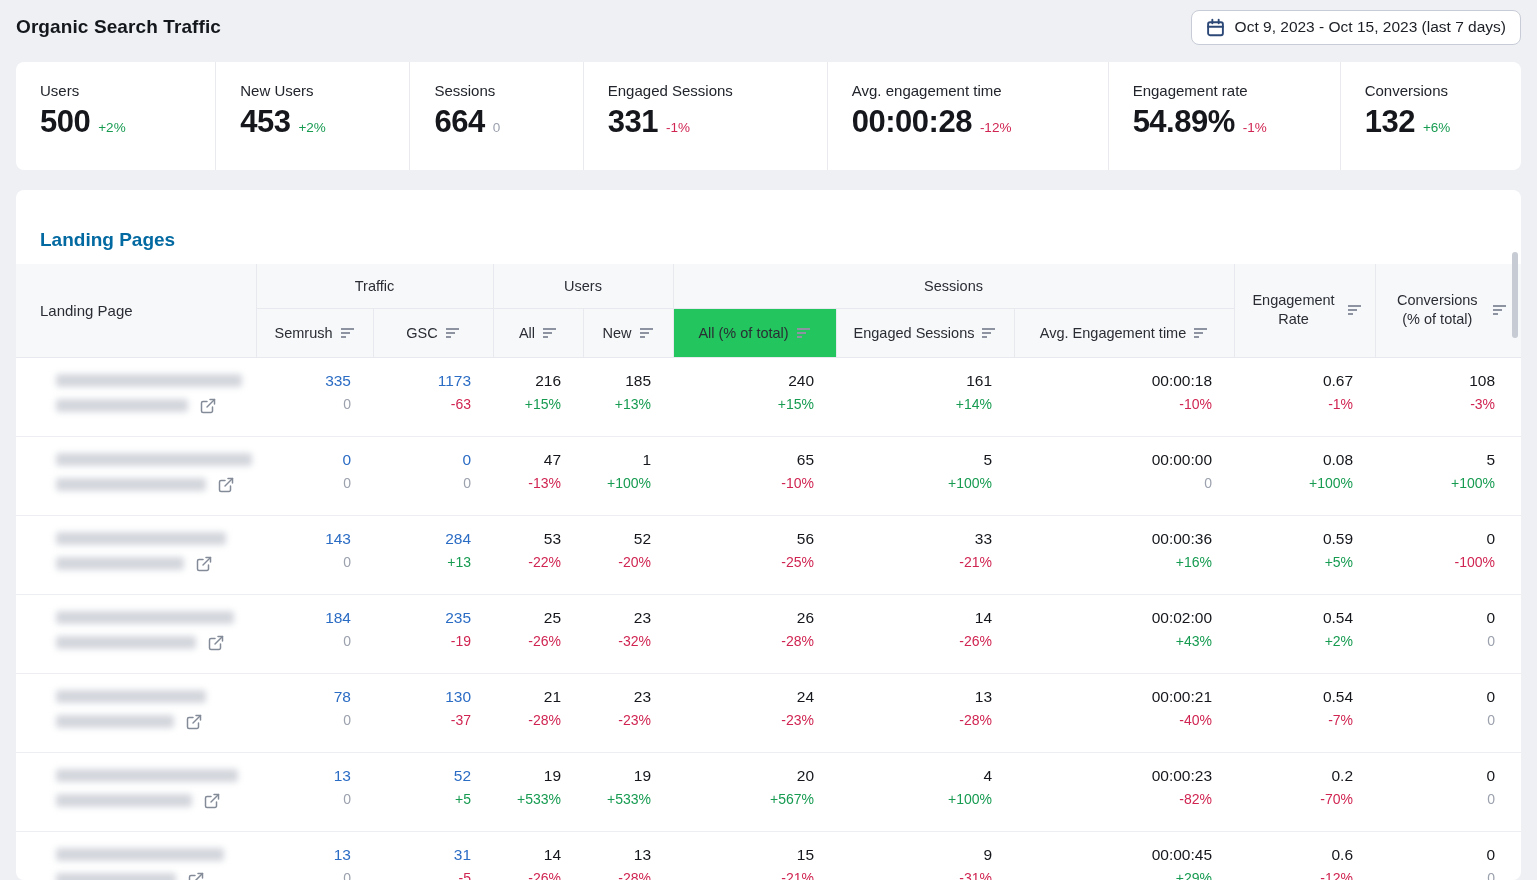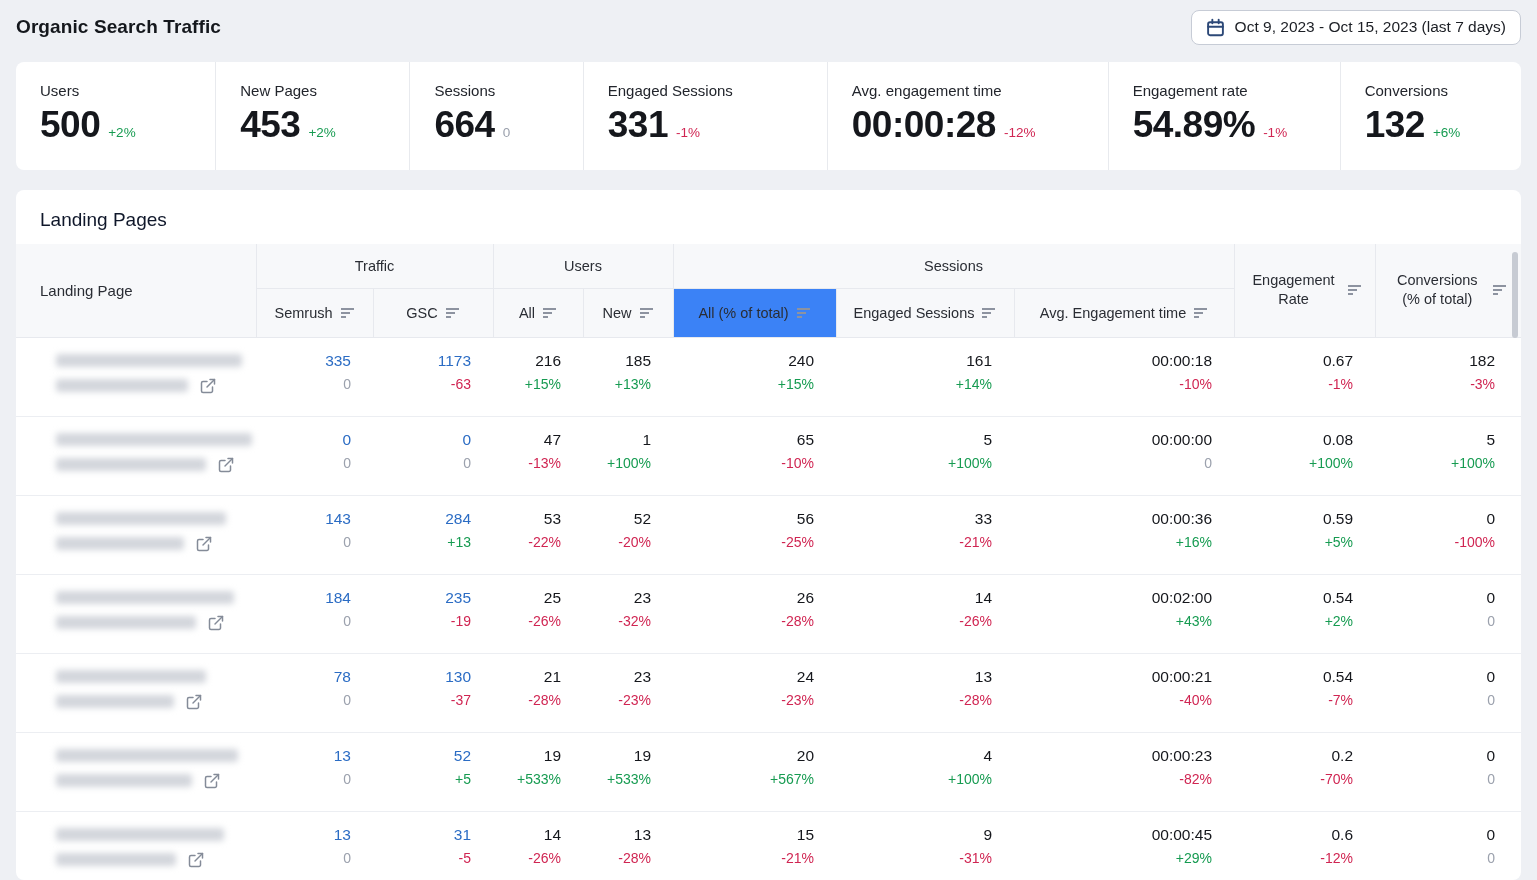--- a/index.html
+++ b/index.html
@@ -27,41 +27,41 @@
     margin:8px 16px 20px;background:#fff;border-radius:8px;
     height:108px;display:flex;align-items:stretch;
   }
   .kpi{padding:20px 0 0 24px;border-left:1px solid #e8eaee;}
   .kpi:first-child{border-left:none;}
   .kpi:nth-child(1){width:200px}.kpi:nth-child(2){width:195px}.kpi:nth-child(3){width:174px}
   .kpi:nth-child(4){width:245px}.kpi:nth-child(5){width:282px}.kpi:nth-child(6){width:233px}
   .kpi:nth-child(7){width:182px}
   .kpi-label{font-size:15px;color:#22252c;margin-bottom:5px;}
   .kpi-value-row{display:flex;align-items:baseline;gap:8px;}
-  .kpi-value{font-size:37px;font-weight:bold;color:#15171c;letter-spacing:-.5px;}
+  .kpi-value{font-size:31px;font-weight:bold;color:#15171c;letter-spacing:-.5px;}
   .kpi-delta{font-size:13.5px;}
   
   .up{color:var(--green);}
   .down{color:var(--red);}
   .flat{color:var(--gray);}
   
   .lp-card{
     margin:0 16px;background:#fff;border-radius:8px;height:690px;
     overflow:hidden;position:relative;
   }
-  .lp-title{font-size:19px;font-weight:normal;color:#0f172a;padding:19px 24px 13px;}
+  .lp-title{font-size:19px;font-weight:bold;color:#0369a1;padding:19px 24px 13px;margin-top:20px;}
   table{border-collapse:collapse;table-layout:fixed;width:100%;}
   thead th{
     background:#f7f8fa;border:1px solid #e7e9ee;border-top:none;
     font-weight:normal;font-size:14.5px;color:#2a2d34;padding:0 6px;
   }
   thead tr.group-row th{height:44px;}
   thead tr.sub-row th{height:49px;cursor:pointer;}
   th.lp-head{text-align:left;padding-left:24px;font-size:15px;border-left:none;}
-  th.hl{background:#3b82f6;}
+  th.hl{background:#22c55e;}
   th.tall{border-right:none;}
   .th-flex{display:flex;align-items:center;justify-content:center;gap:8px;}
   .th-wrap{display:inline-block;text-align:center;line-height:1.35;}
   .w-er{width:92px;}
   .w-cv{width:96px;}
   .sort-icon{
     width:14px;height:12px;flex:0 0 auto;display:inline-block;
     background-image:linear-gradient(#8d93a0,#8d93a0),linear-gradient(#8d93a0,#8d93a0),linear-gradient(#8d93a0,#8d93a0);
     background-size:13px 2px,9px 2px,5px 2px;
     background-position:0 1px,0 5px,0 9px;
@@ -109,21 +109,21 @@
 <div class="kpi-card">
   <div class="kpi">
     <div class="kpi-label">Users</div>
     <div class="kpi-value-row">
       <span class="kpi-value">500</span>
       <span class="kpi-delta up">+2%</span>
     </div>
   </div>
 
   <div class="kpi">
-    <div class="kpi-label">New Pages</div>
+    <div class="kpi-label">New Users</div>
     <div class="kpi-value-row">
       <span class="kpi-value">453</span>
       <span class="kpi-delta up">+2%</span>
     </div>
   </div>
 
   <div class="kpi">
     <div class="kpi-label">Sessions</div>
     <div class="kpi-value-row">
       <span class="kpi-value">664</span>
@@ -287,21 +287,21 @@
           </td>
     <td class="num">
             <div class="val">00:00:18</div>
             <div class="delta down">-10%</div>
           </td>
     <td class="num">
             <div class="val">0.67</div>
             <div class="delta down">-1%</div>
           </td>
     <td class="num">
-            <div class="val">182</div>
+            <div class="val">108</div>
             <div class="delta down">-3%</div>
           </td>
   </tr>
 
   <tr>
     <td class="lp-cell">
       <div>
         <div class="blur-line first" style="width: 196px;"></div>
         <div class="blur-row">
           <div class="blur-line" style="width: 150px;"></div>

